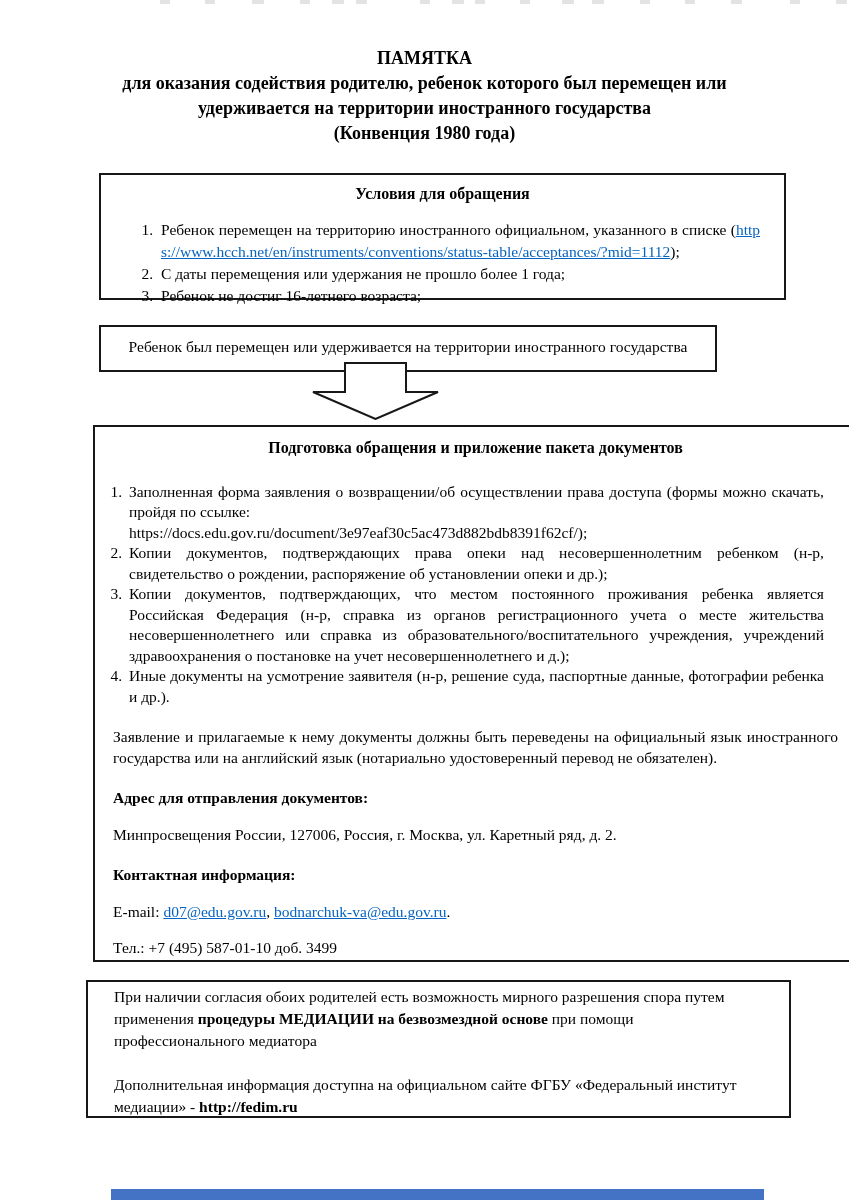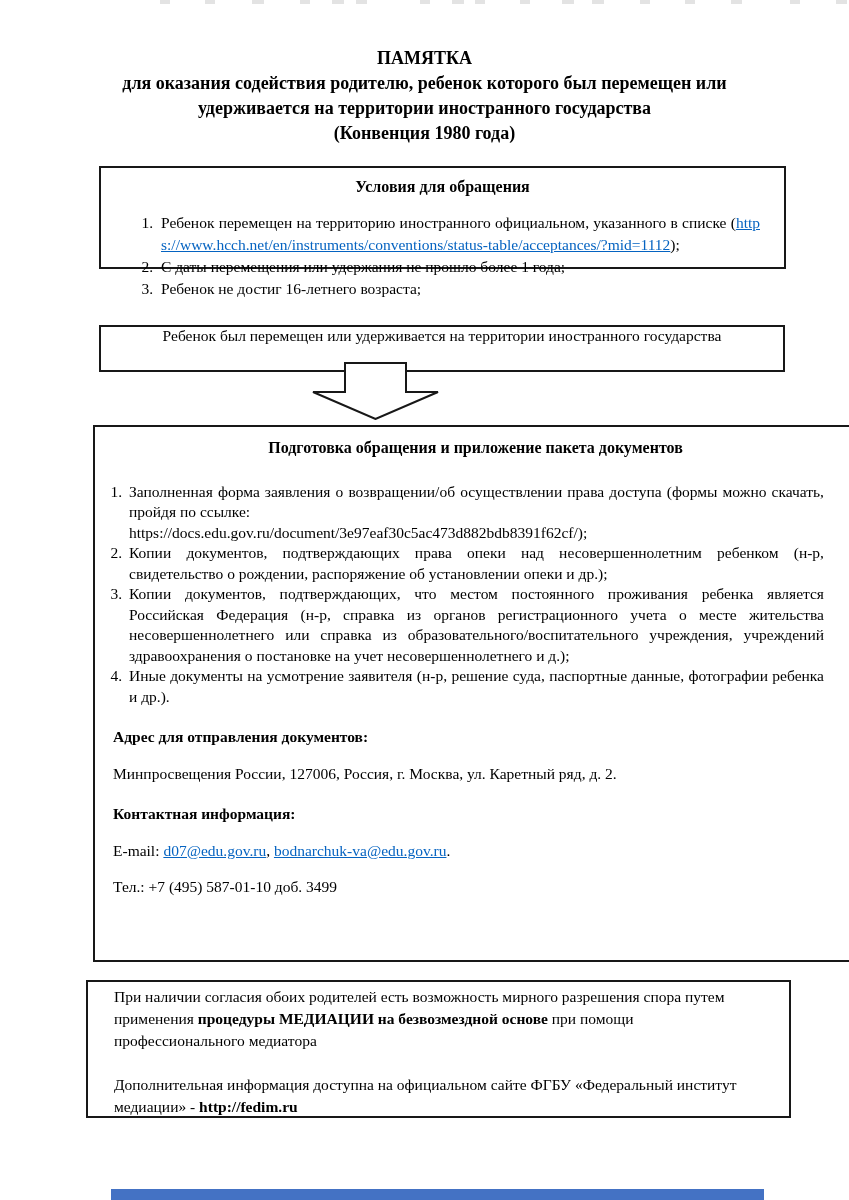--- a/index.html
+++ b/index.html
@@ -17,27 +17,27 @@
 
   .doc-title {
     position:absolute; top:46px; left:0; right:0;
     text-align:center; font-weight:bold; font-size:18px; line-height:25px;
   }
   .doc-title .wrapline { display:block; max-width:668px; margin:0 auto; }
 
   .frame { position:absolute; border:2px solid #181818; background:#fff; }
 
   
-  .box-conditions { top:166px; left:99px; width:687px; height:103px; padding-top:10px; }
+  .box-conditions { top:173px; left:99px; width:687px; height:127px; padding-top:10px; }
   .box-heading { text-align:center; font-weight:bold; font-size:16px; }
   .box-conditions ol { margin:16px 24px 0 0; padding-left:56px; line-height:22px; text-align:justify; }
   .box-conditions li { padding-left:4px; }
 
   
-  .box-statement { top:325px; left:99px; width:686px; height:47px; text-align:center; }
+  .box-statement { top:325px; left:99px; width:618px; height:47px; text-align:center; padding-top:11px; }
 
   .down-arrow { position:absolute; top:362px; left:311px; width:129px; height:58px; z-index:3; }
 
   
   .box-preparation { top:425px; left:93px; width:759px; height:537px; padding:11px 12px 0 18px; line-height:20.5px; text-align:justify; overflow:hidden; }
   .box-preparation .box-heading { margin-bottom:0; }
   .box-preparation ol { margin:23px 14px 0 0; padding-left:13px; }
   .box-preparation li { padding-left:3px; }
   .para { margin-top:20px; }
   .tight { margin-top:16px; }
@@ -97,20 +97,21 @@
 
 <div class="frame box-preparation">
   <div class="box-heading">Подготовка обращения и приложение пакета документов</div>
   <ol>
     <li><span>Заполненная форма заявления о возвращении/об осуществлении права доступа (формы можно скачать, пройдя по ссылке:</span><br><span>https://docs.edu.gov.ru/document/3e97eaf30c5ac473d882bdb8391f62cf/);</span></li>
     <li>Копии документов, подтверждающих права опеки над несовершеннолетним ребенком (н-р, свидетельство о рождении, распоряжение об установлении опеки и др.);</li>
     <li>Копии документов, подтверждающих, что местом постоянного проживания ребенка является Российская Федерация (н-р, справка из органов регистрационного учета о месте жительства несовершеннолетнего или справка из образовательного/воспитательного учреждения, учреждений здравоохранения о постановке на учет несовершеннолетнего и д.);</li>
     <li>Иные документы на усмотрение заявителя (н-р, решение суда, паспортные данные, фотографии ребенка и др.).</li>
   </ol>
 
+  <div class="para">Заявление и прилагаемые к нему документы должны быть переведены на официальный язык иностранного государства или на английский язык (нотариально удостоверенный перевод не обязателен).</div>
 
   <div class="para"><b class="inlinehead">Адрес для отправления документов:</b></div>
   <div class="tight">Минпросвещения России, 127006, Россия, г. Москва, ул. Каретный ряд, д. 2.</div>
 
   <div class="para"><b class="inlinehead">Контактная информация:</b></div>
   <div class="tight"><span>E-mail: </span><a class="link">d07@edu.gov.ru</a><span>, </span><a class="link">bodnarchuk-va@edu.gov.ru</a><span>.</span></div>
   <div class="tight">Тел.: +7 (495) 587-01-10 доб. 3499</div>
 
 </div>
 

